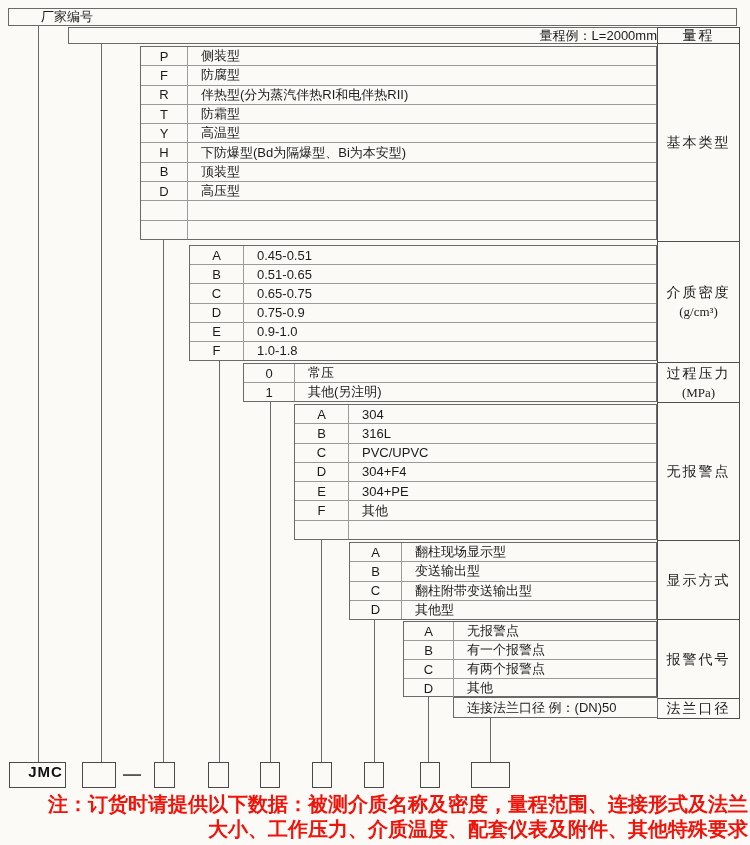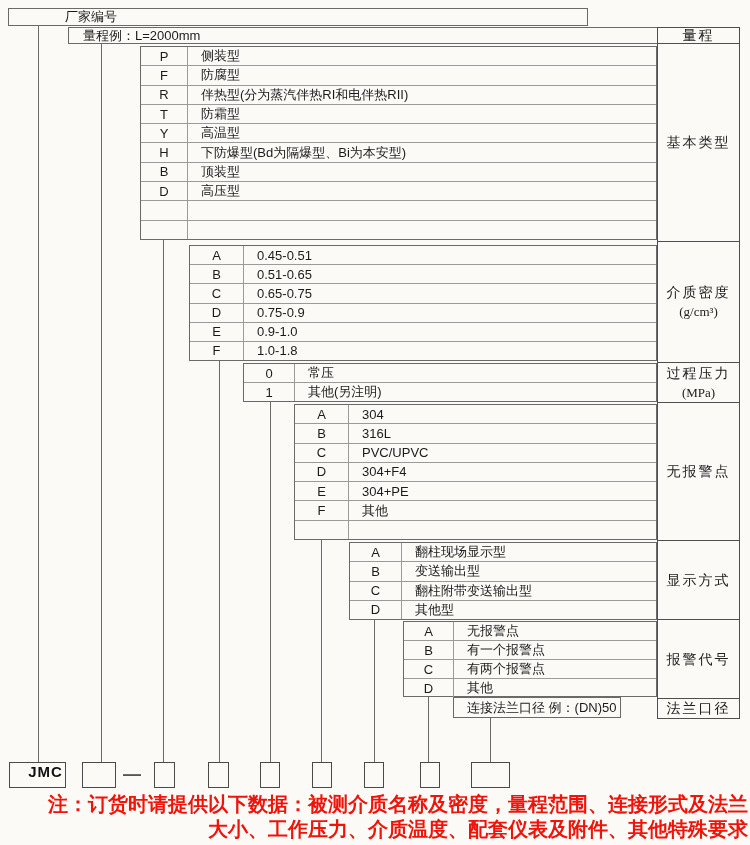--- a/index.html
+++ b/index.html
@@ -37,25 +37,25 @@
   .dash{position:absolute;top:762px;height:24px;display:flex;align-items:center;justify-content:center;font-size:18px;font-weight:bold;color:#555;}
 
   
   .note{position:absolute;left:8px;top:792px;width:740px;color:var(--red);font-size:20px;font-weight:bold;line-height:25px;white-space:nowrap;text-align:right;}
 </style>
 </head>
 <body>
 
 <div class="canvas">
 
-  <div class="box toplabel" style="left:8px;top:8px;width:580px;height:18px;padding-left:56px;">
+  <div class="box toplabel" style="left:8px;top:8px;width:729px;height:18px;padding-left:32px;">
     <span>厂家编号</span>
   </div>
 
-  <div class="box toplabel" style="left:68px;top:27px;width:590px;height:17px;padding-left:14px;">
+  <div class="box toplabel" style="left:68px;top:27px;width:590px;height:17px;padding-left:14px;justify-content:flex-end;">
     <span>量程例：L=2000mm</span>
   </div>
 
   <div class="cat" style="top:27px;height:17px;">
     <span>量程</span>
   </div>
   <div class="cat" style="top:241px;height:122px;">
     <span>介质密度</span>
     <span class="sub">(g/cm³)</span>
   </div>
@@ -222,21 +222,21 @@
     <div class="row">
         <div class="code" style="width:50px">C</div>
         <div class="desc">有两个报警点</div>
       </div>
     <div class="row">
         <div class="code" style="width:50px">D</div>
         <div class="desc">其他</div>
       </div>
   </div>
 
-  <div class="box toplabel" style="left:453px;top:697px;width:168px;height:21px;padding-left:13px;">
+  <div class="box toplabel" style="left:453px;top:697px;width:205px;height:21px;padding-left:13px;">
     <span>连接法兰口径 例：(DN)50</span>
   </div>
 
   <div class="vline" style="left:38px;top:25px;height:738px;"></div>
   <div class="vline" style="left:101px;top:43px;height:720px;"></div>
   <div class="vline" style="left:163px;top:239px;height:524px;"></div>
   <div class="vline" style="left:219px;top:360px;height:403px;"></div>
   <div class="vline" style="left:270px;top:401px;height:362px;"></div>
   <div class="vline" style="left:321px;top:539px;height:224px;"></div>
   <div class="vline" style="left:374px;top:619px;height:144px;"></div>

